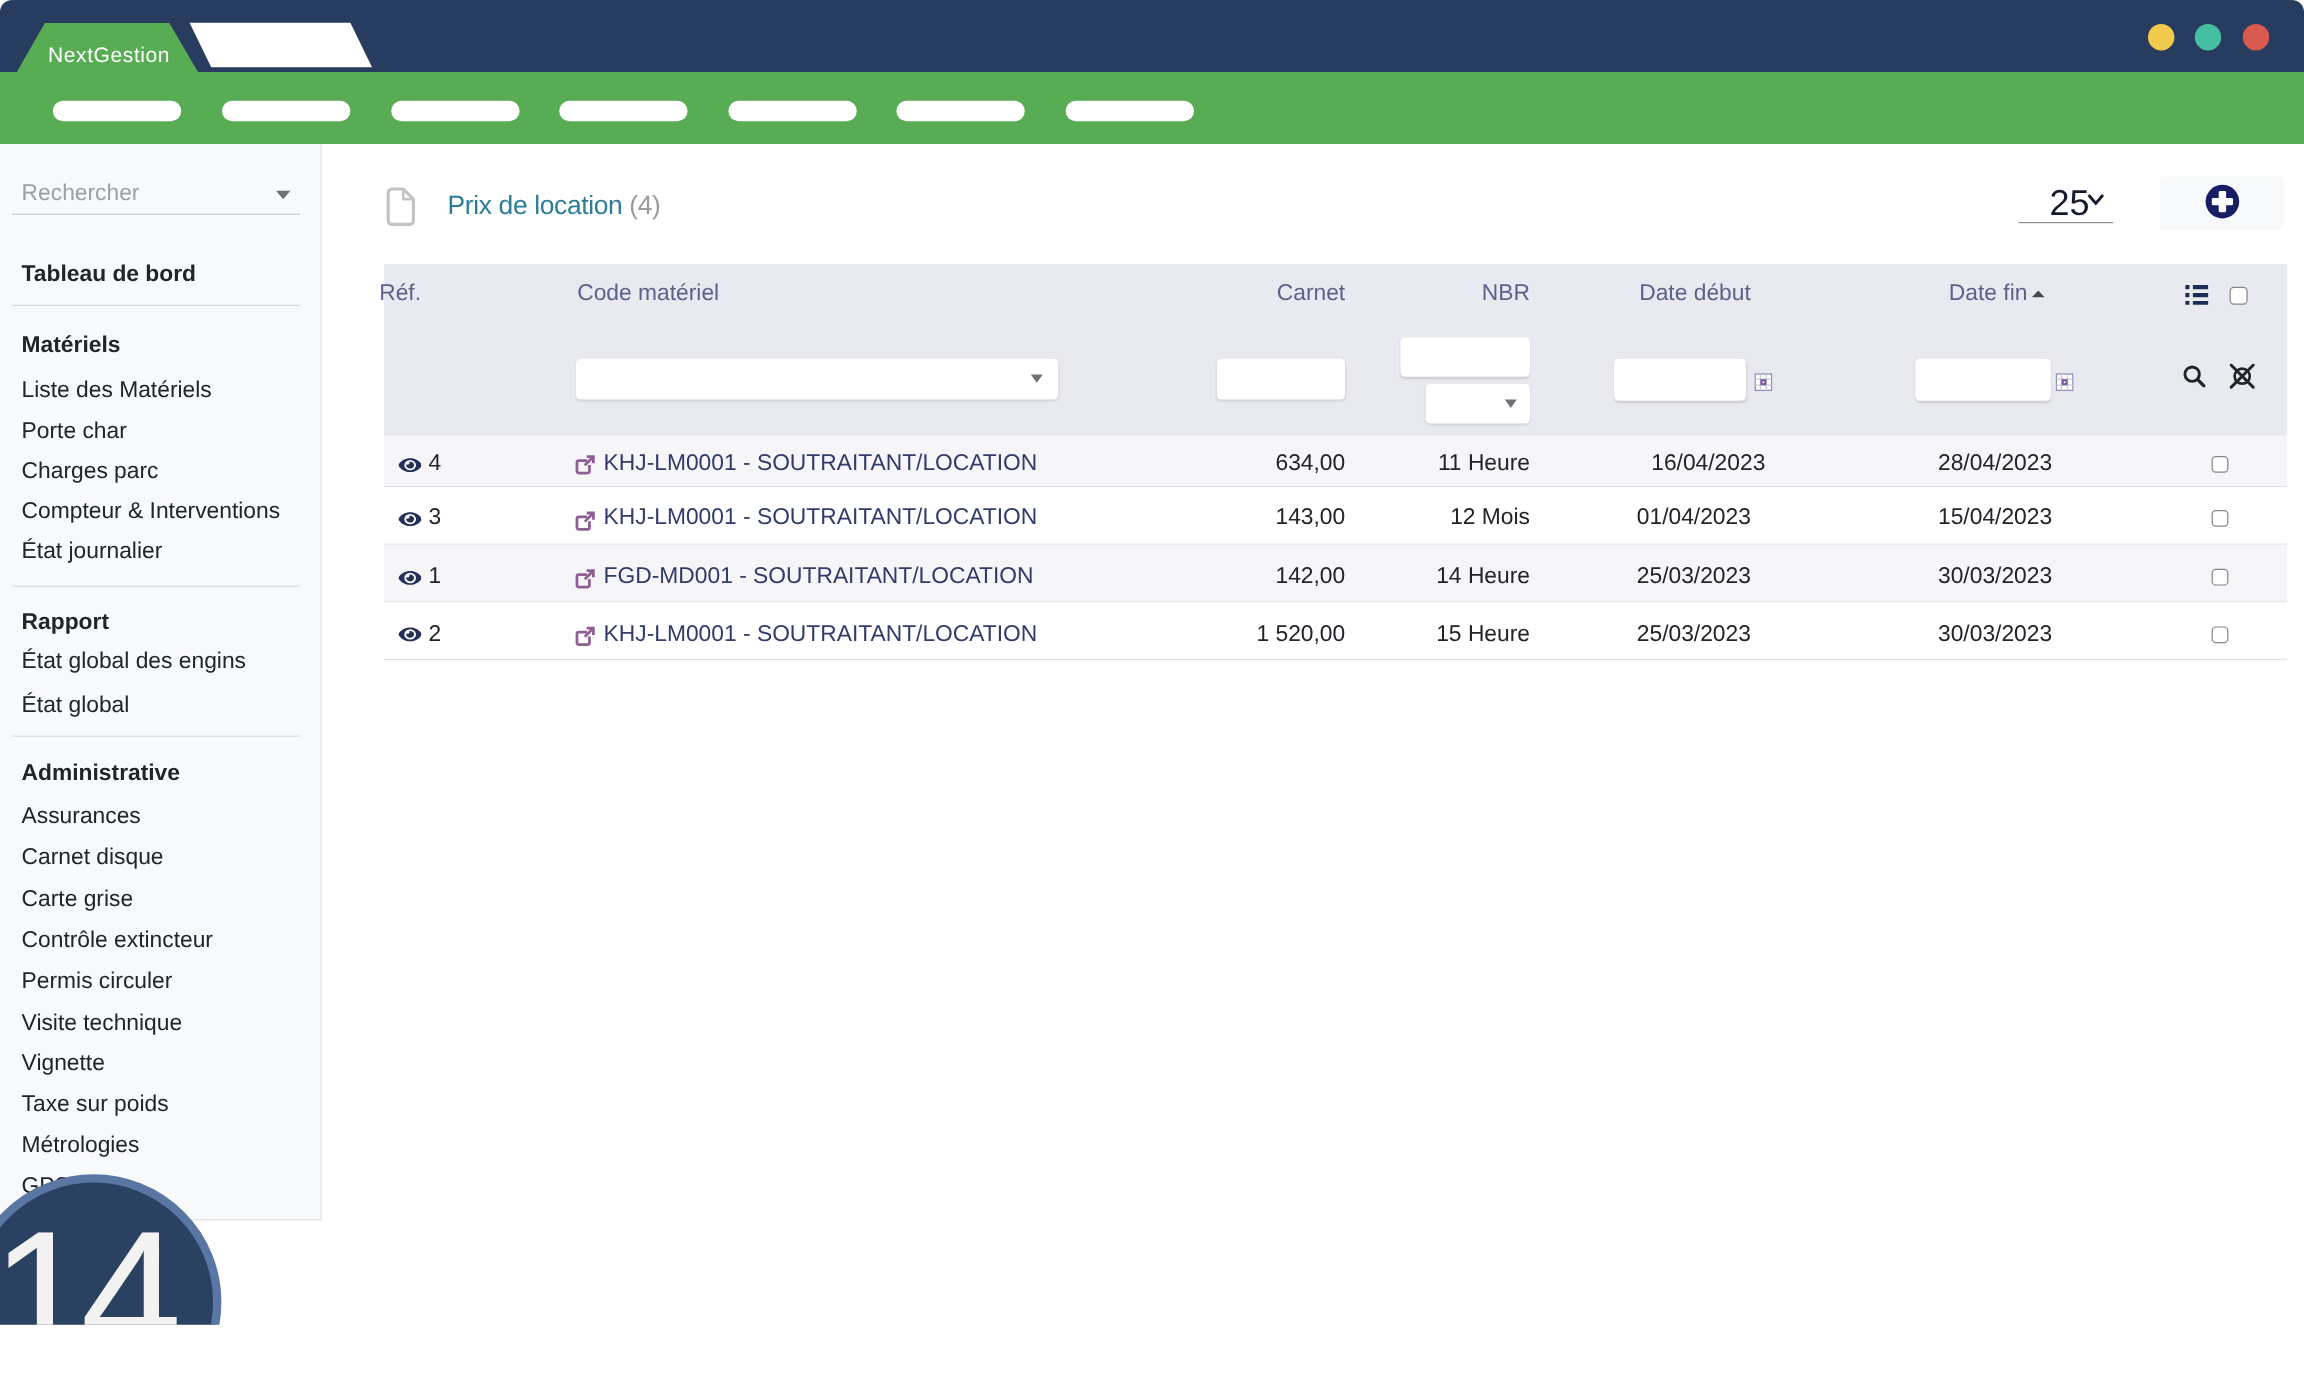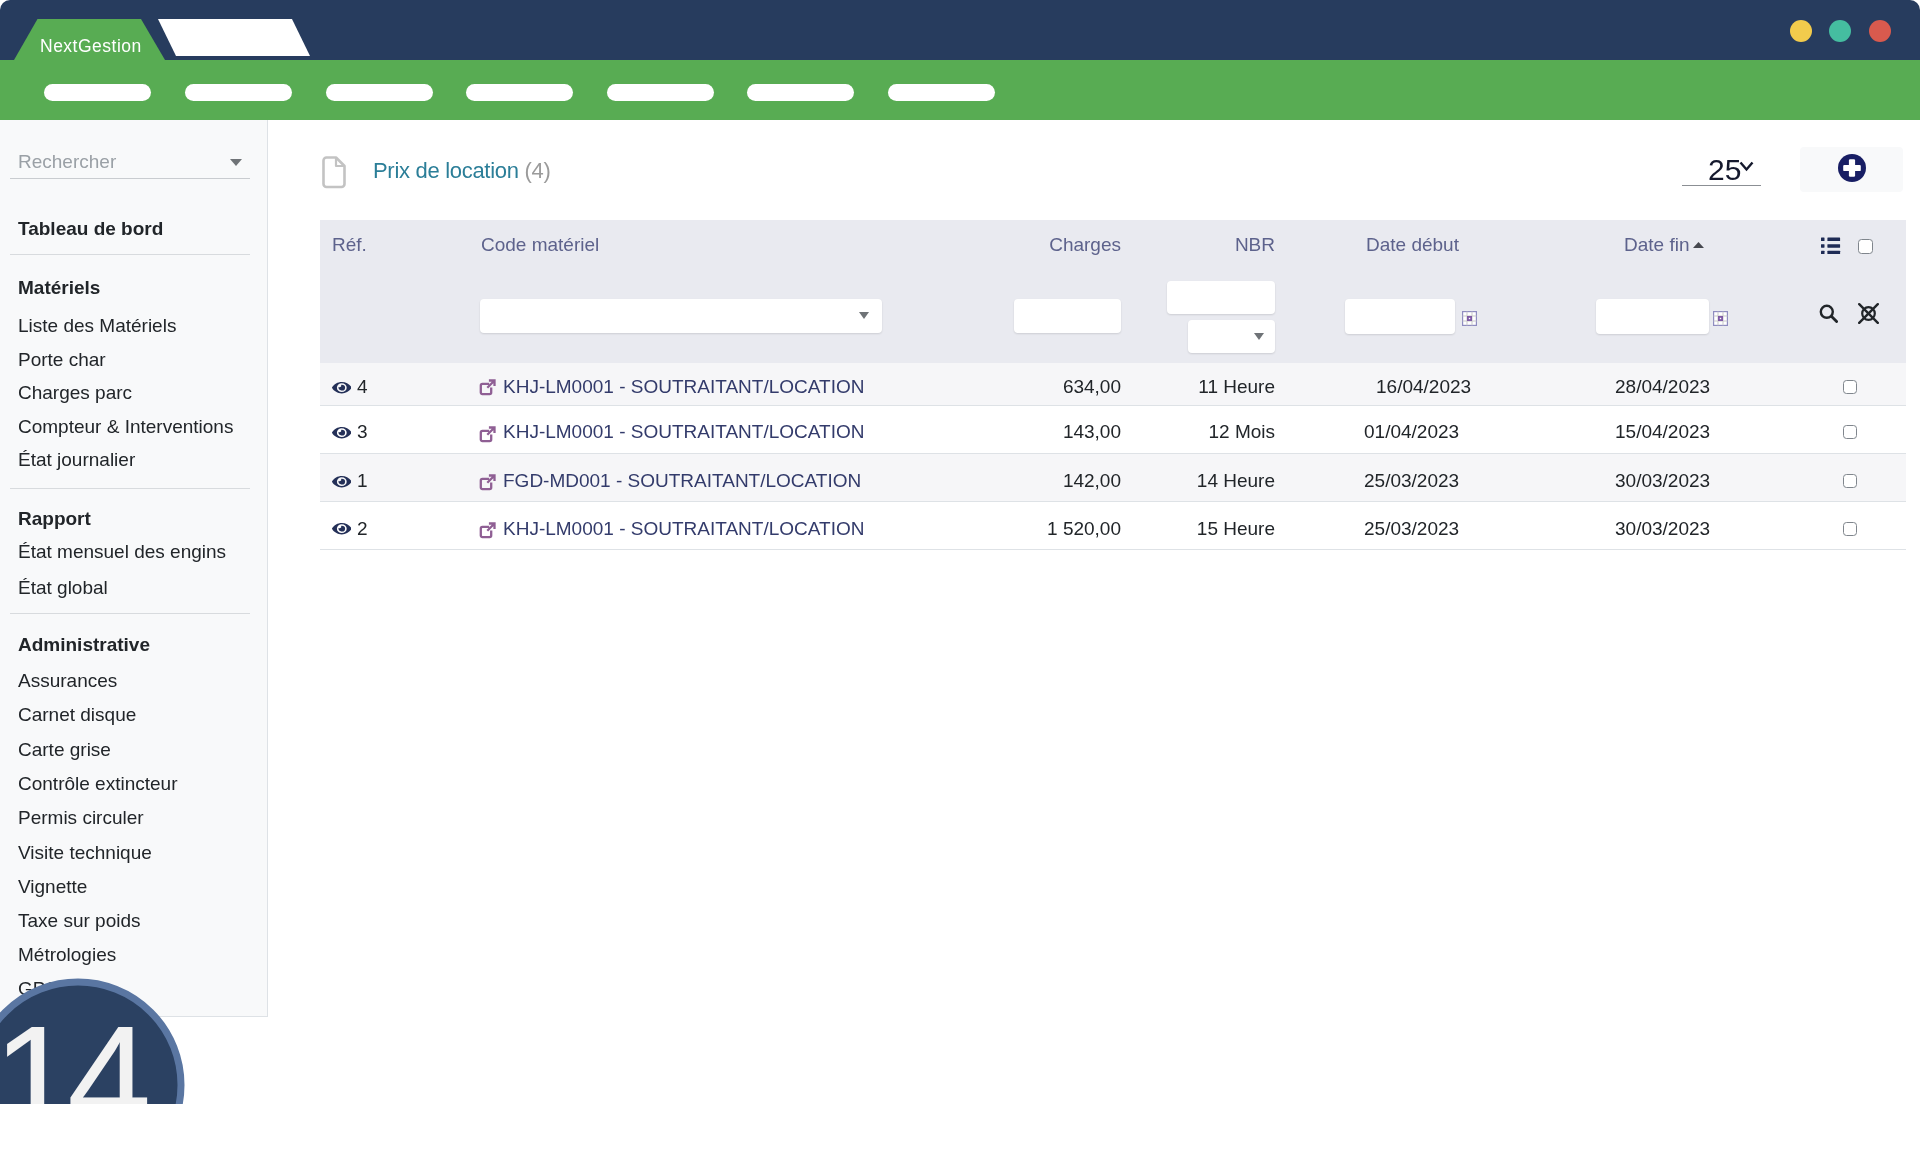--- a/index.html
+++ b/index.html
@@ -78,21 +78,21 @@
   <div class="sideitem sidehead" style="top:229px;">Tableau de bord</div>
   <div class="sidesep" style="top:254px;"></div>
   <div class="sideitem sidehead" style="top:288px;">Matériels</div>
   <div class="sideitem" style="top:326px;">Liste des Matériels</div>
   <div class="sideitem" style="top:360px;">Porte char</div>
   <div class="sideitem" style="top:393px;">Charges parc</div>
   <div class="sideitem" style="top:427px;">Compteur &amp; Interventions</div>
   <div class="sideitem" style="top:460px;">État journalier</div>
   <div class="sidesep" style="top:488px;"></div>
   <div class="sideitem sidehead" style="top:519px;">Rapport</div>
-  <div class="sideitem" style="top:552px;">État mensuel des engins</div>
+  <div class="sideitem" style="top:552px;">État global des engins</div>
   <div class="sideitem" style="top:588px;">État global</div>
   <div class="sidesep" style="top:613px;"></div>
   <div class="sideitem sidehead" style="top:645px;">Administrative</div>
   <div class="sideitem" style="top:681px;">Assurances</div>
   <div class="sideitem" style="top:715px;">Carnet disque</div>
   <div class="sideitem" style="top:750px;">Carte grise</div>
   <div class="sideitem" style="top:784px;">Contrôle extincteur</div>
   <div class="sideitem" style="top:818px;">Permis circuler</div>
   <div class="sideitem" style="top:853px;">Visite technique</div>
   <div class="sideitem" style="top:887px;">Vignette</div>
@@ -113,23 +113,23 @@
     </svg>
   </div>
   <div class="addbtn"></div>
   <svg class="abs" style="left:1837px; top:153px;" width="30" height="30" viewBox="0 0 30 30">
     <circle cx="15" cy="15" r="14" fill="#181e64"></circle>
     <rect x="6.2" y="11.9" width="17.6" height="6.2" rx="1.2" fill="#fff"></rect>
     <rect x="11.9" y="6.2" width="6.2" height="17.6" rx="1.2" fill="#fff"></rect>
   </svg>
 
   <div class="thead"></div>
-  <div class="hl" style="left:332px;text-align:center;">Réf.</div>
+  <div class="hl" style="left:316px;text-align:center;">Réf.</div>
   <div class="hl" style="left:481px;">Code matériel</div>
-  <div class="hl" style="left:1121px; transform:translate(-100%,-50%);">Charges</div>
+  <div class="hl" style="left:1121px; transform:translate(-100%,-50%);">Carnet</div>
   <div class="hl" style="left:1275px; transform:translate(-100%,-50%);">NBR</div>
   <div class="hl" style="left:1366px;">Date début</div>
   <div class="hl" style="left:1624px;">Date fin</div>
   <svg class="abs" style="left:1693px; top:242px;" width="11" height="6" viewBox="0 0 11 6">
       <path d="M0 6 L5.5 0 L11 6 Z" fill="#46484f"></path>
     </svg>
   <svg class="abs" style="left:1820.5px; top:237px;" width="20" height="17" viewBox="0 0 20 17" fill="#1e2b55">
     <rect x="0" y="0.6" width="3.5" height="3.5" rx="0.4"></rect>
       <rect x="0" y="7.2" width="3.5" height="3.5" rx="0.4"></rect>
       <rect x="0" y="13.8" width="3.5" height="3.5" rx="0.4"></rect>

